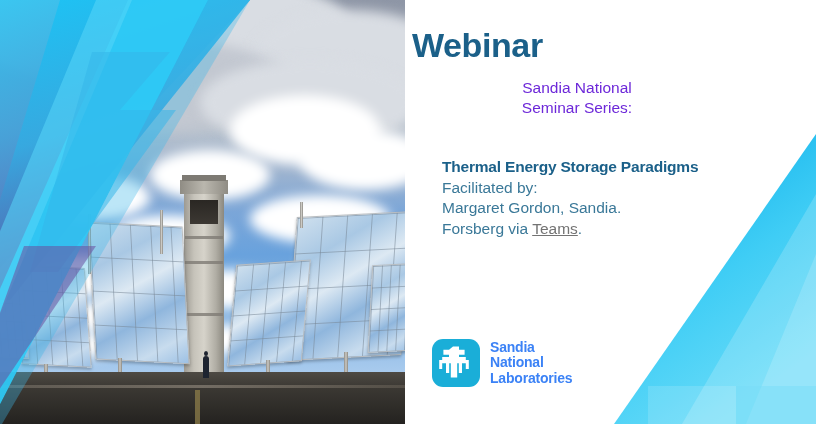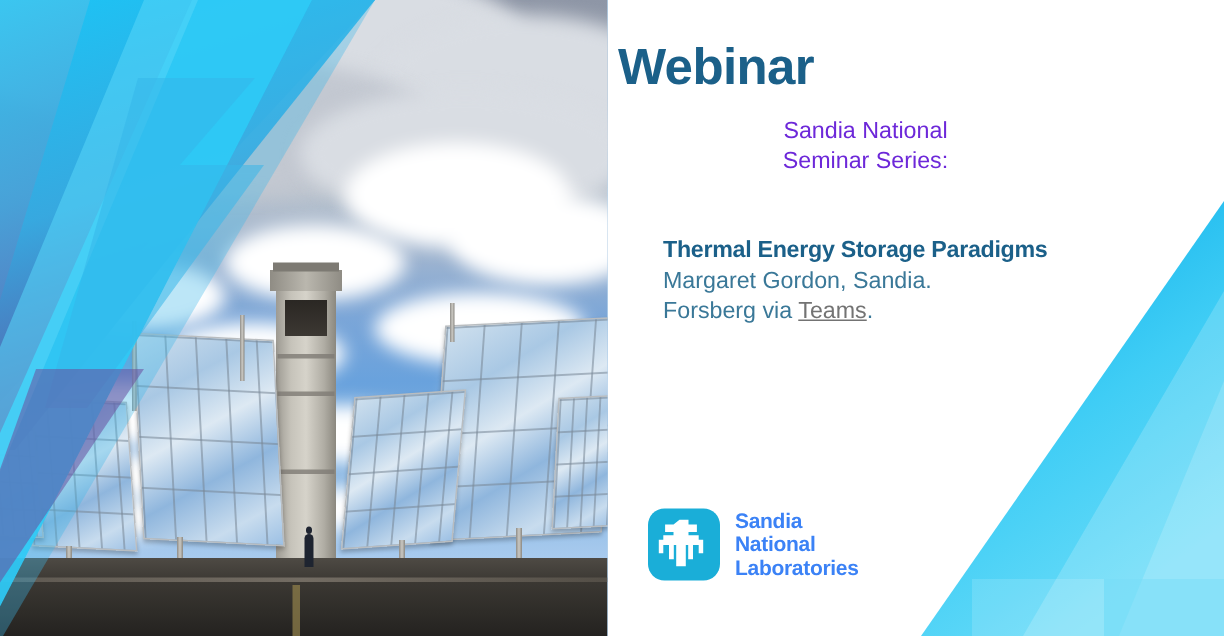--- a/index.html
+++ b/index.html
@@ -280,20 +280,21 @@
 
     <div class="title">Webinar</div>
 
     <div class="subtitle">
       <div>Sandia National</div>
       <div>Seminar Series:</div>
     </div>
 
     <div class="body">
       <div class="lead">Thermal Energy Storage Paradigms</div>
+      <div>Facilitated by:</div>
       <div>Margaret Gordon, Sandia.</div>
       <div><span>Forsberg via </span><span class="link">Teams</span><span>.</span></div>
     </div>
 
     <div class="logo" style="left:44px;">
       <span class="logo-mark">
         <svg width="50" height="50" viewBox="0 0 50 50">
           <rect x="1" y="1" width="48" height="48" rx="11" ry="11" fill="#1aaed8"></rect>
           <path fill="#ffffff" d="
             M22.0 8.5 h6.0 v3.2 h5.6 v5.0 h-5.6 v2.2

